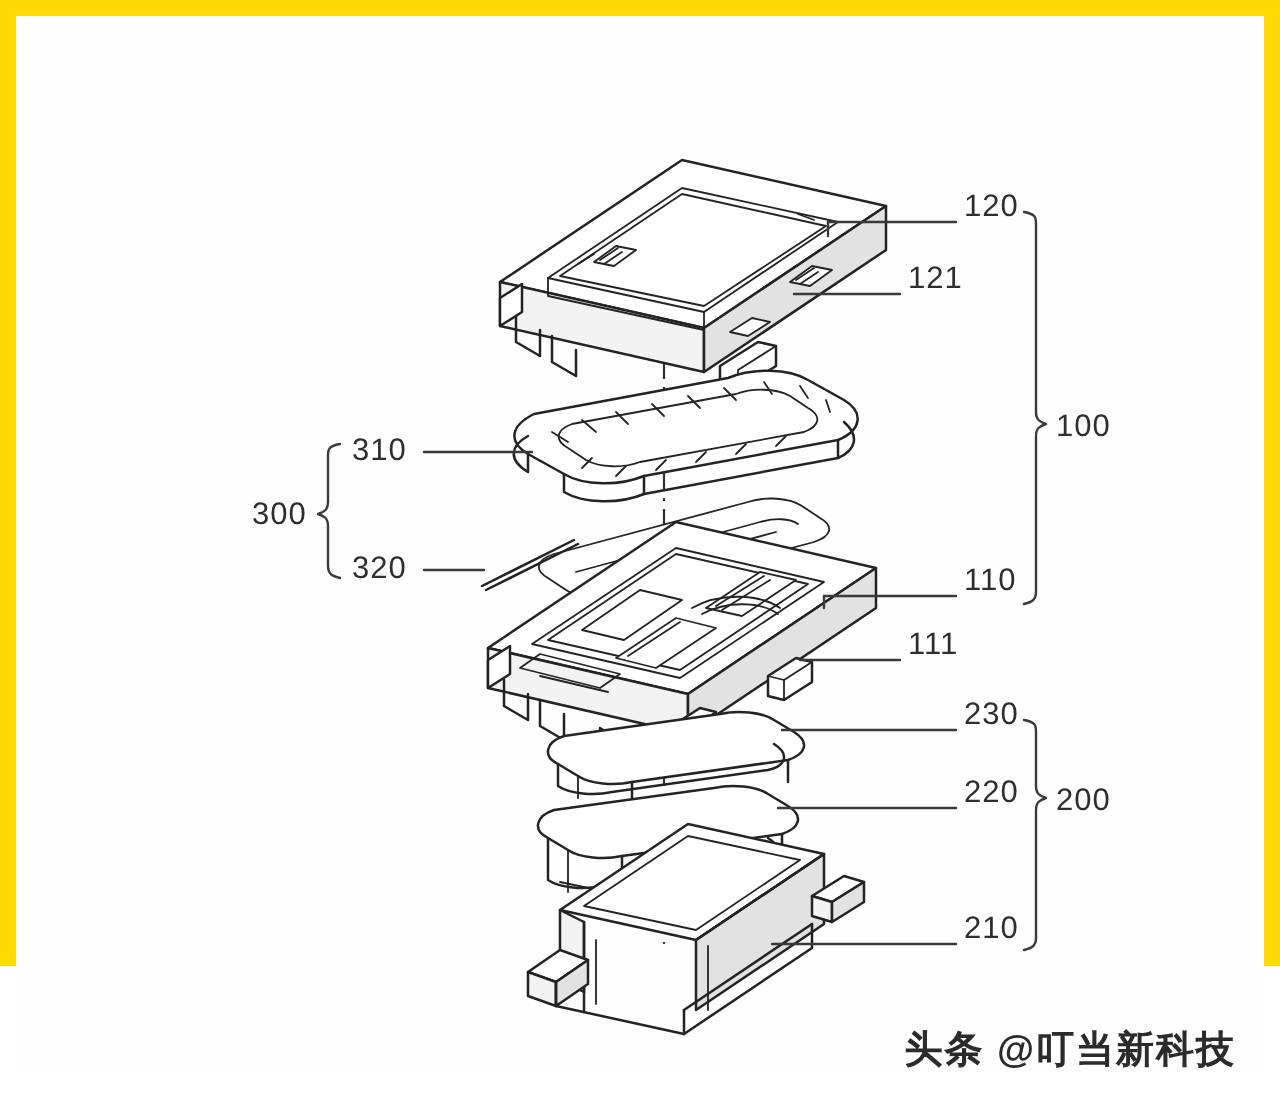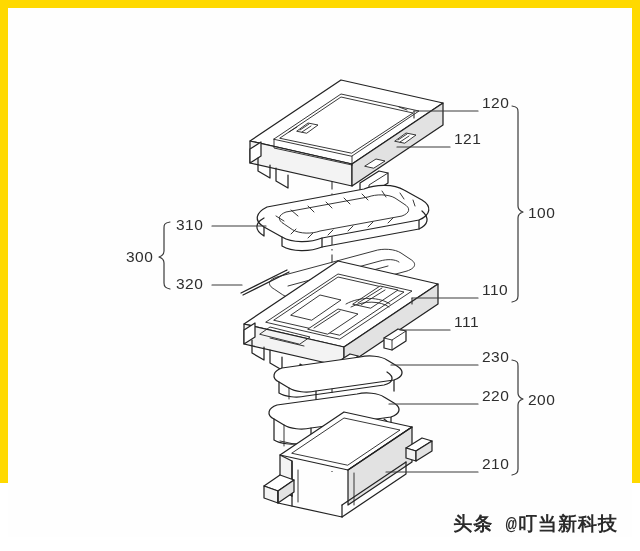--- a/index.html
+++ b/index.html
@@ -32,21 +32,21 @@
   #figure-svg {
     position: absolute;
     left: 0;
     top: 0;
     display: block;
   }
   .wm {
     position: absolute;
     right: 14px;
     bottom: 2px;
-    font-family: Liberation Mono, monospace;
+    font-family: Liberation Sans, sans-serif;
     font-size: 19px;
     font-weight: 700;
     color: #2b2b2b;
     letter-spacing: 1px;
     white-space: nowrap;
     line-height: 1;
   }
   .wm-at { font-weight: 700; }
   text.lbl {
     font-family: "Liberation Sans", sans-serif;

